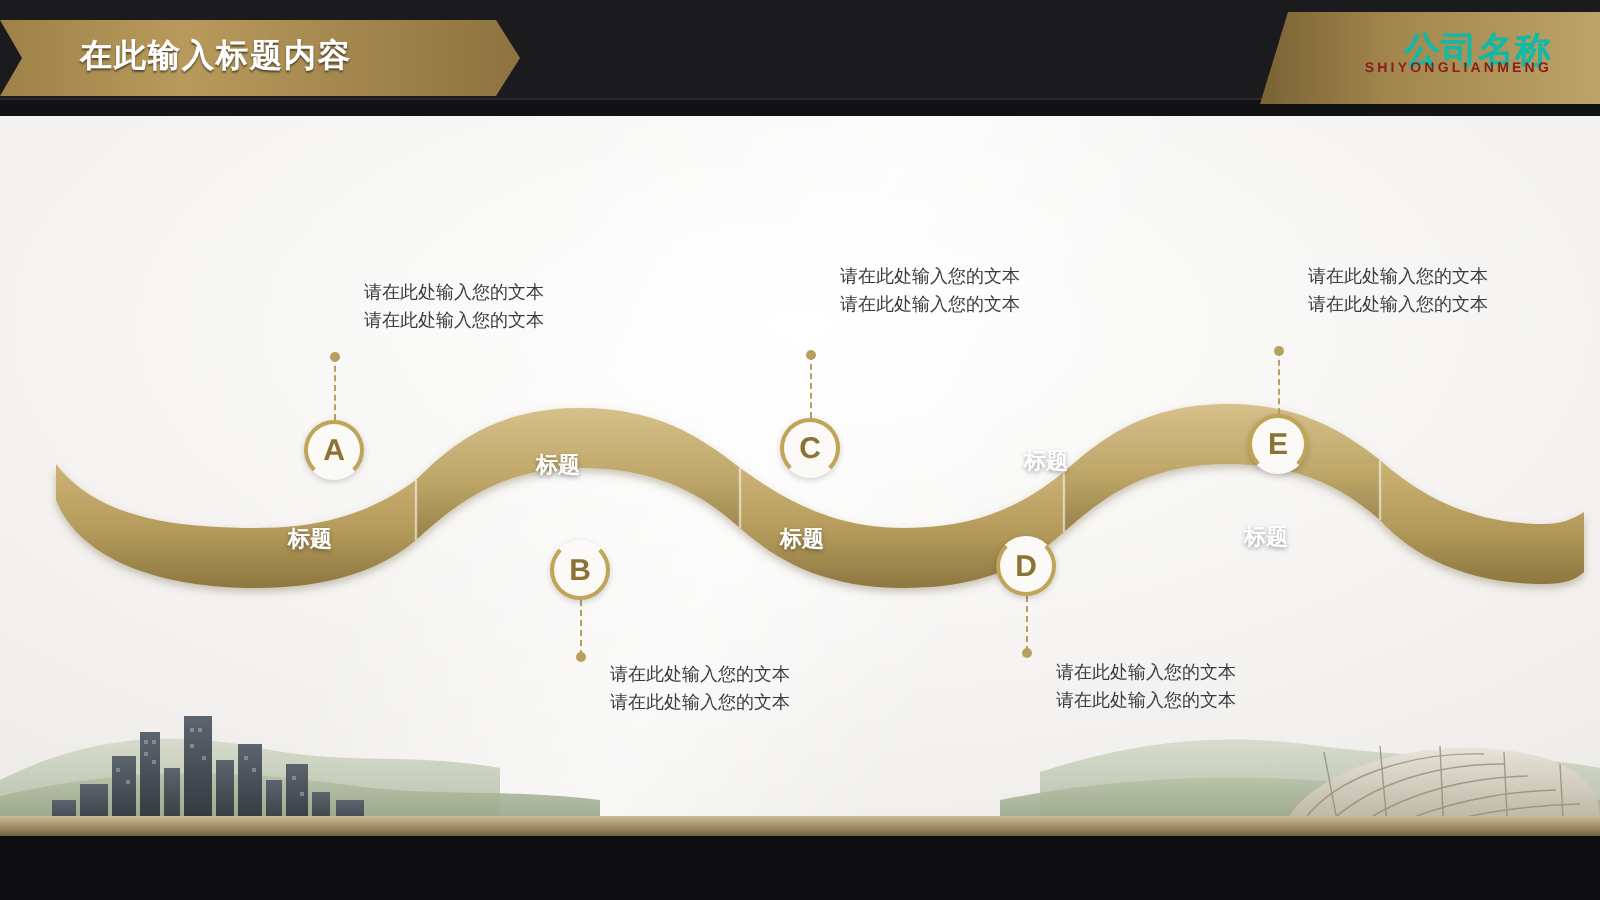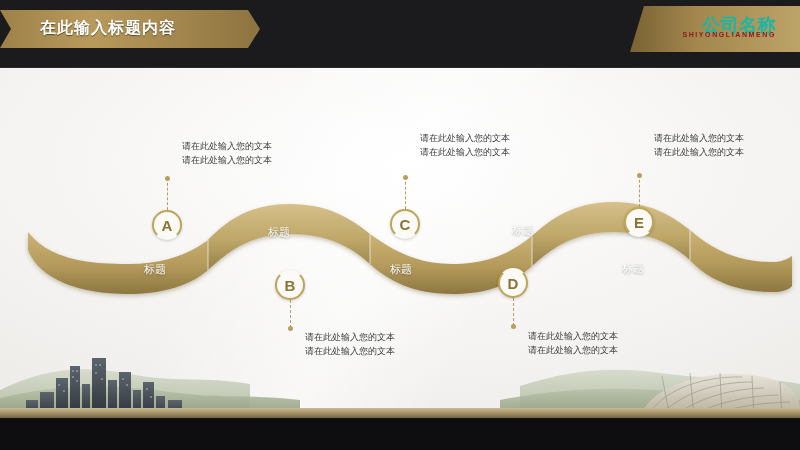--- a/index.html
+++ b/index.html
@@ -11,21 +11,21 @@
   }
   #slide {
     position: relative;
     width: 800px; height: 450px;
     background: #121214;
     overflow: hidden;
   }
 
   
   .header {
-    position: absolute; left: 0; top: 0; width: 800px; height: 68px;
+    position: absolute; left: 0; top: 0; width: 800px; height: 50px;
     background: #1b1b1d;
     border-bottom: 1px solid #2a2a2c;
     z-index: 20;
   }
   .header-left-plate {
     position: absolute; left: 0; top: 10px; height: 38px; width: 260px;
     background: linear-gradient(90deg, #9d8148 0%, #b99a5c 35%, #8d7340 100%);
     clip-path: polygon(0 0, 248px 0, 260px 19px, 248px 38px, 0 38px, 11px 19px);
   }
   .header-title {
@@ -116,21 +116,21 @@
     line-height: 14px;
     color: #3b3b3b;
     white-space: nowrap;
   }
 
   .ribbon-label {
     position: absolute;
     z-index: 9;
     font-size: 11px;
     color: #ffffff;
-    font-weight: normal;
+    font-weight: bold;
     text-shadow: 0 1px 2px rgba(0,0,0,.35);
     white-space: nowrap;
     text-align: right;
   }
 </style>
 </head>
 <body>
 
 <div id="slide">
 

